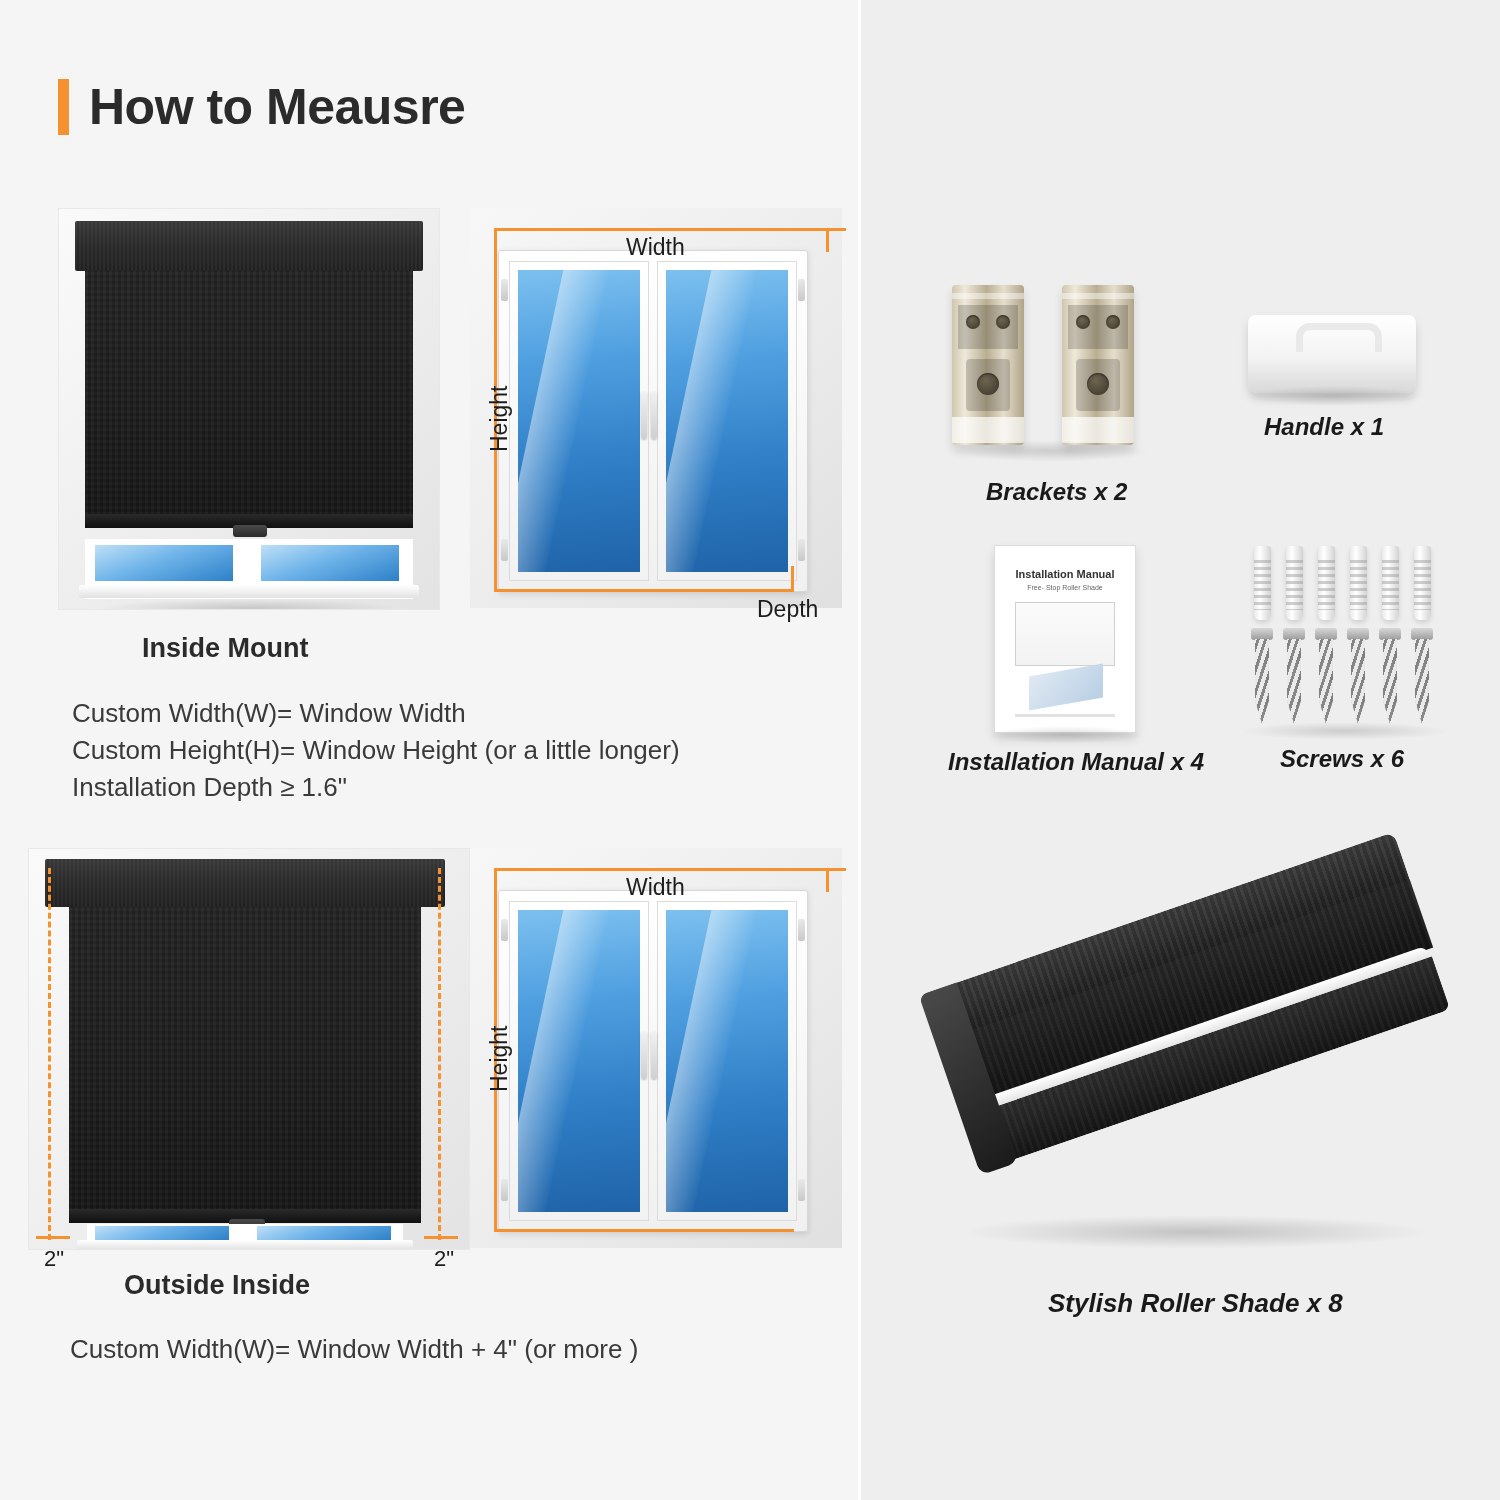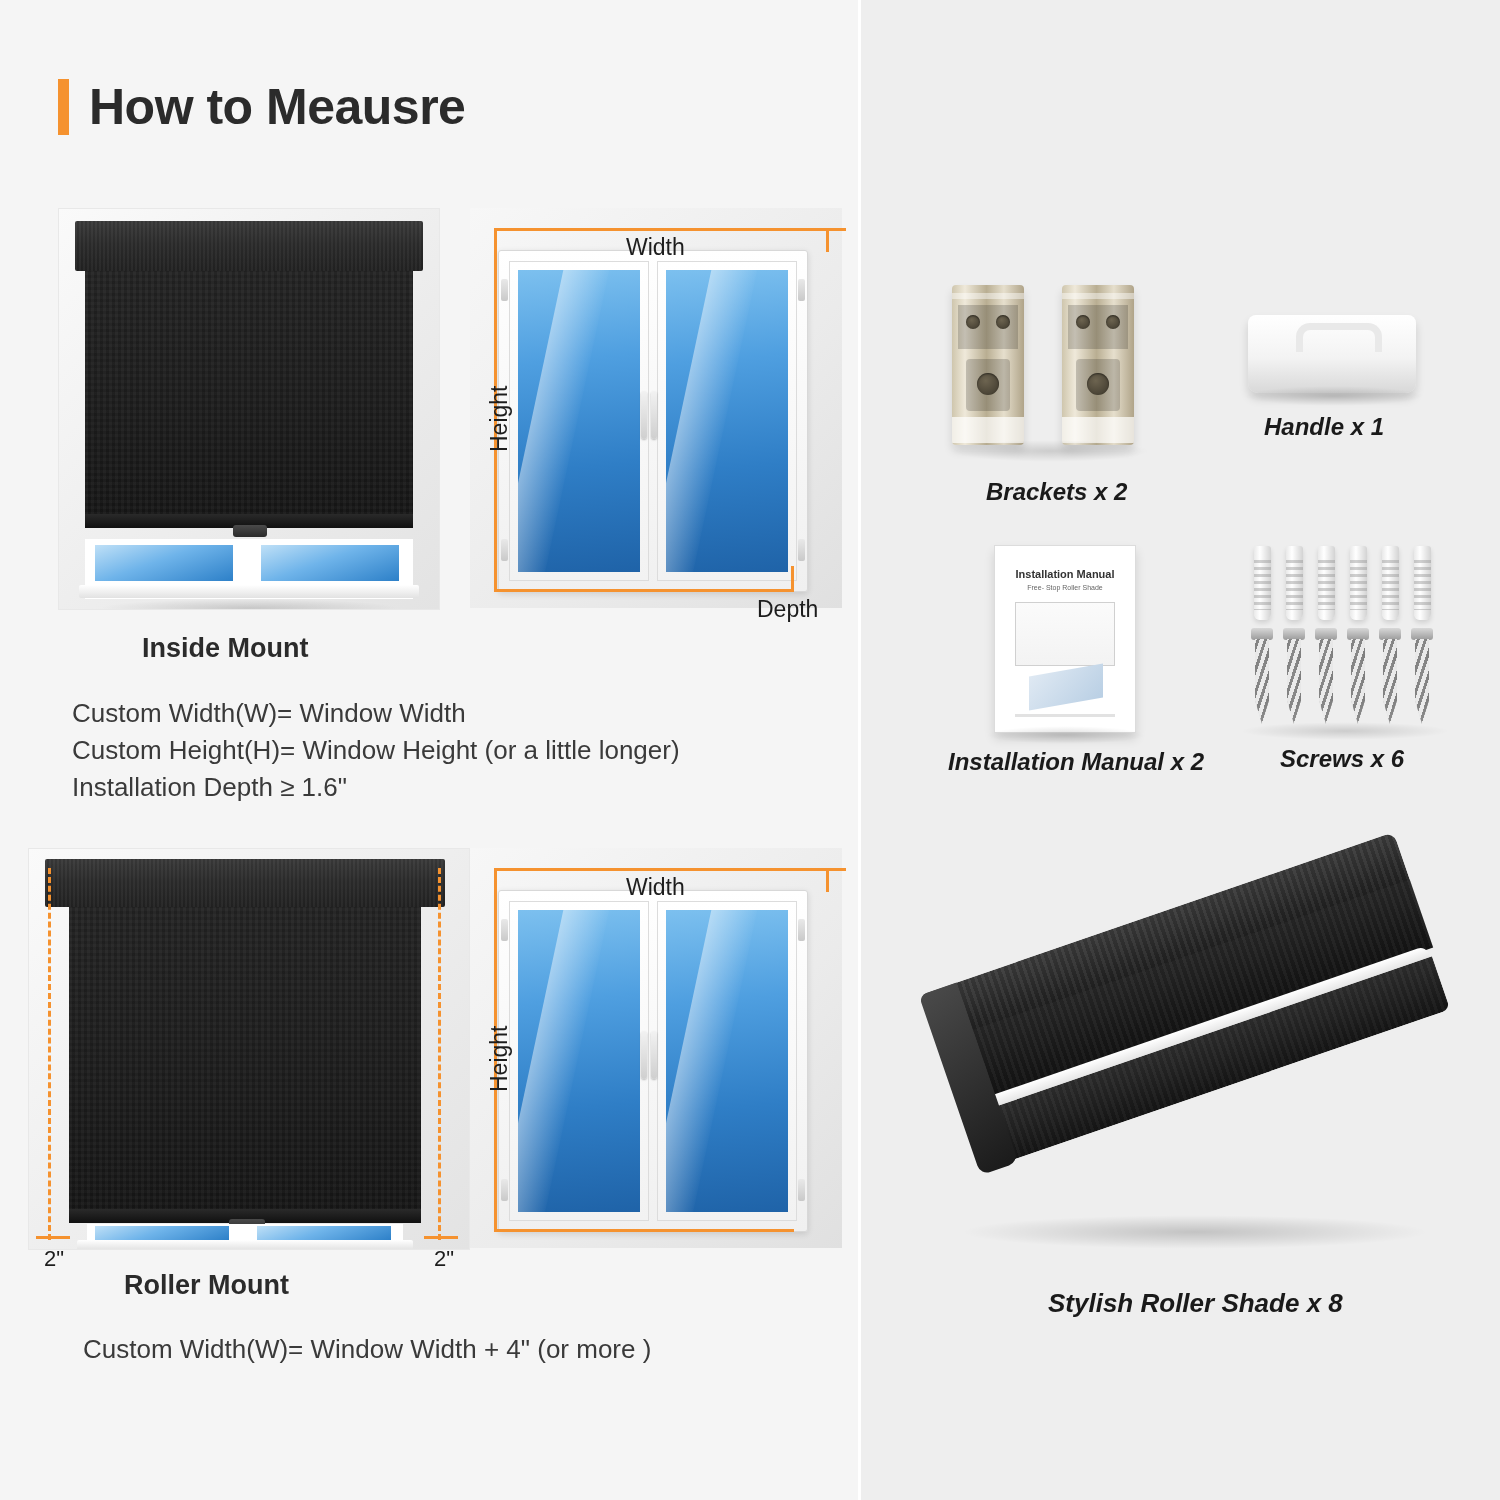--- a/index.html
+++ b/index.html
@@ -483,22 +483,22 @@
 
   <div class="mk mk-h" style="left:494px; top:868px; width:352px;"></div>
   <div class="mk mk-v" style="left:494px; top:868px; height:24px;"></div>
   <div class="mk mk-v" style="left:826px; top:868px; height:24px;"></div>
   <div class="mk mk-v" style="left:494px; top:892px; height:340px;"></div>
   <div class="mk mk-h" style="left:494px; top:1229px; width:300px;"></div>
 
   <div class="arrow-lbl" style="left:626px; top:874px;">Width</div>
   <div class="arrow-lbl vert" style="left:486px; top:1092px;">Height</div>
 
-  <div class="mount-title" style="left:124px; top:1270px;">Roller Mount</div>
-  <div class="spec-line" style="left:70px; top:1334px;margin-left:13px;">Custom Width(W)= Window Width + 4" (or more )</div>
+  <div class="mount-title" style="left:124px; top:1270px;">Outside Inside</div>
+  <div class="spec-line" style="left:70px; top:1334px;">Custom Width(W)= Window Width + 4" (or more )</div>
 
   <div>
     <div class="bracket" style="left:952px; top:285px;">
       <div class="band" style="top:8px; height:6px;"></div>
       <div class="dark" style="left:6px; top:20px; width:60px; height:44px;"></div>
       <div class="hole" style="left:14px; top:30px; width:14px; height:14px;"></div>
       <div class="hole" style="left:44px; top:30px; width:14px; height:14px;"></div>
       <div class="dark" style="left:14px; top:74px; width:44px; height:52px; border-radius:4px;"></div>
       <div class="hole" style="left:25px; top:88px; width:22px; height:22px;"></div>
       <div class="band" style="top:132px; height:26px; background:rgba(255,255,255,0.7);"></div>
@@ -524,21 +524,21 @@
 
   <div>
     <div class="manual" style="left:994px; top:545px;">
       <div class="m-title">Installation Manual</div>
       <div class="m-sub">Free- Stop Roller Shade</div>
       <div class="m-box"></div>
       <div class="m-shape" style="left:34px; top:124px; width:74px; height:34px;"></div>
       <div class="m-line" style="top:168px; width:100px;"></div>
     </div>
     <div class="shadow-soft" style="left:986px; top:726px; width:160px; height:18px;"></div>
-    <div class="part-label" style="left:948px; top:748px;">Installation Manual x 2</div>
+    <div class="part-label" style="left:948px; top:748px;">Installation Manual x 4</div>
   </div>
 
   <div>
     <div class="anchor" style="left:1254px; top:546px;"></div>
     <div class="anchor" style="left:1286px; top:546px;"></div>
     <div class="anchor" style="left:1318px; top:546px;"></div>
     <div class="anchor" style="left:1350px; top:546px;"></div>
     <div class="anchor" style="left:1382px; top:546px;"></div>
     <div class="anchor" style="left:1414px; top:546px;"></div>
 

